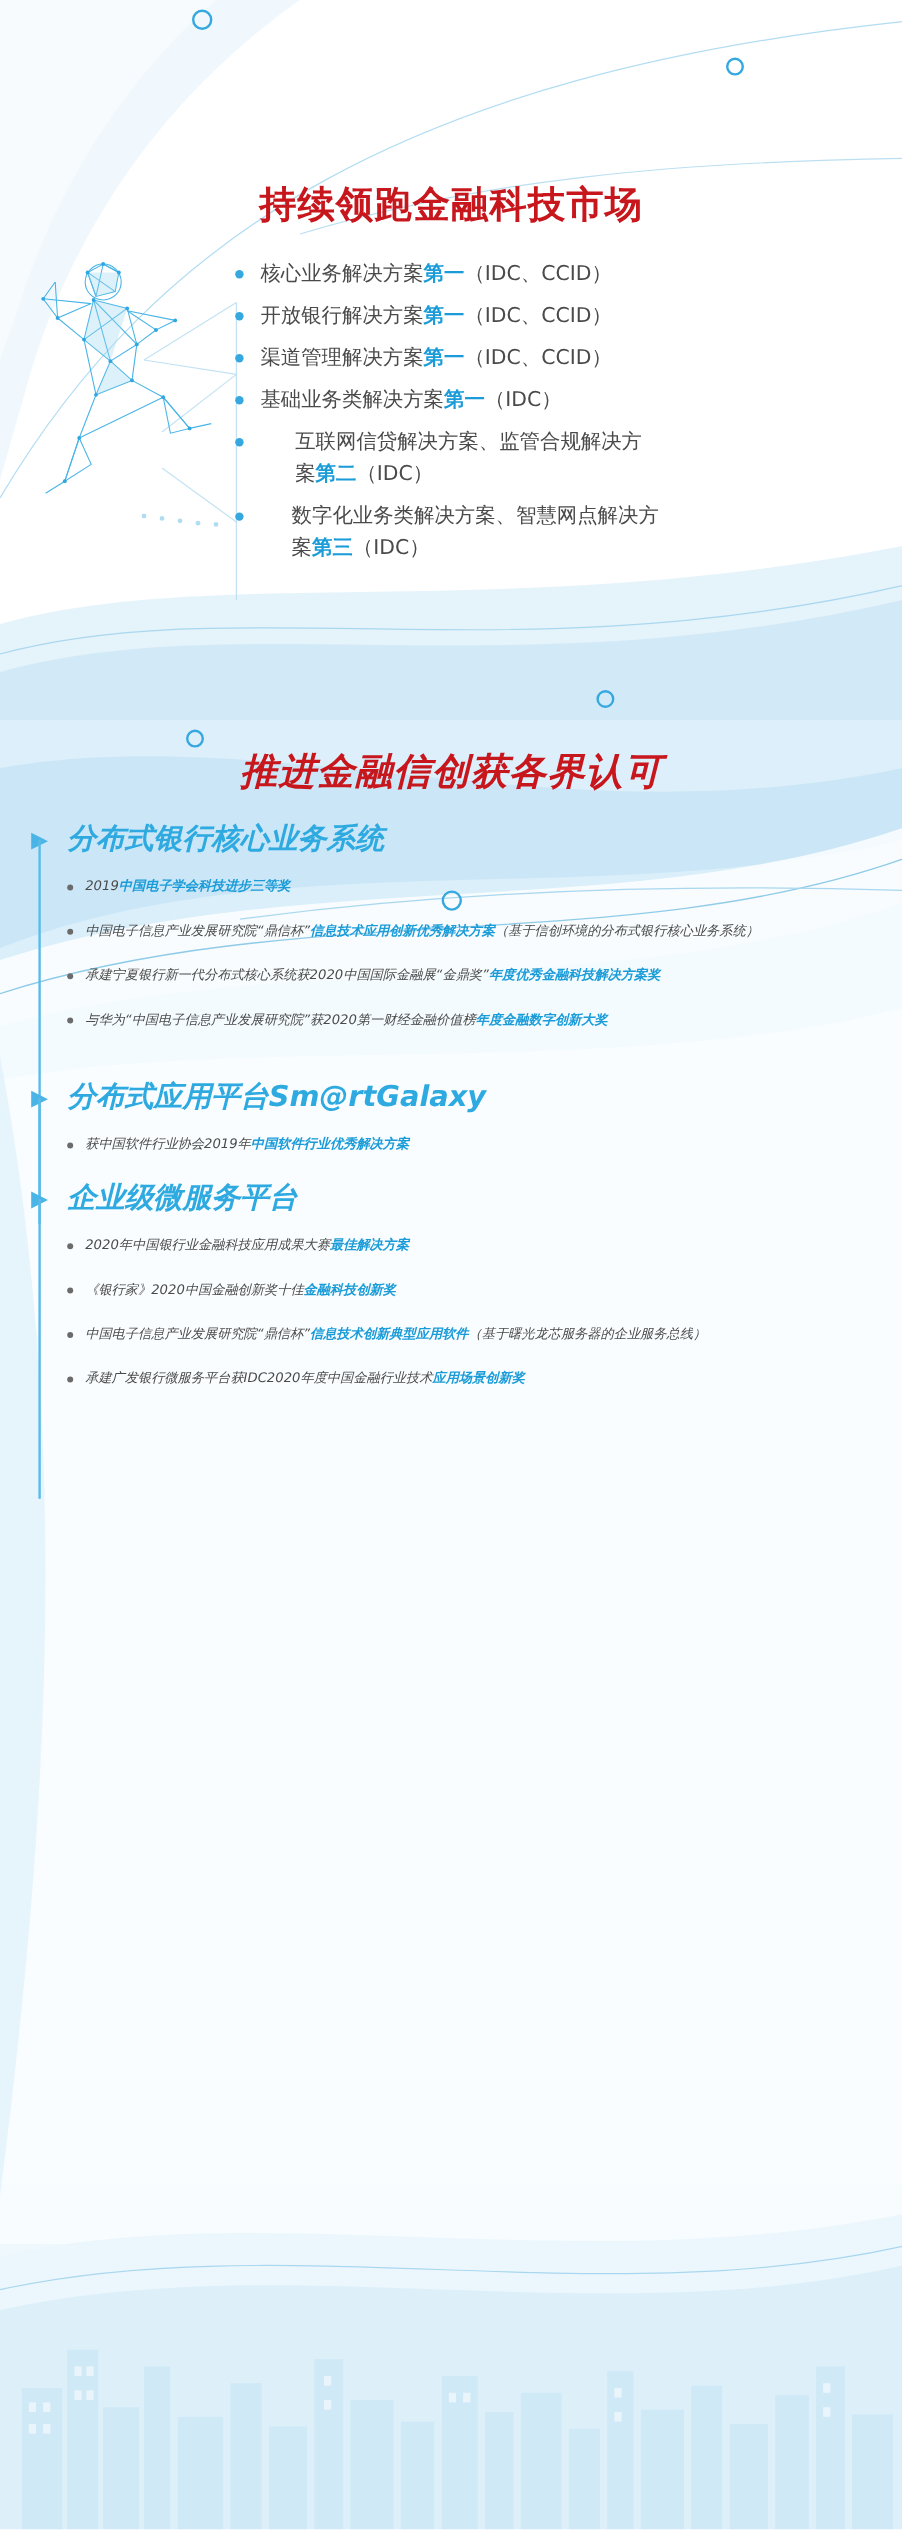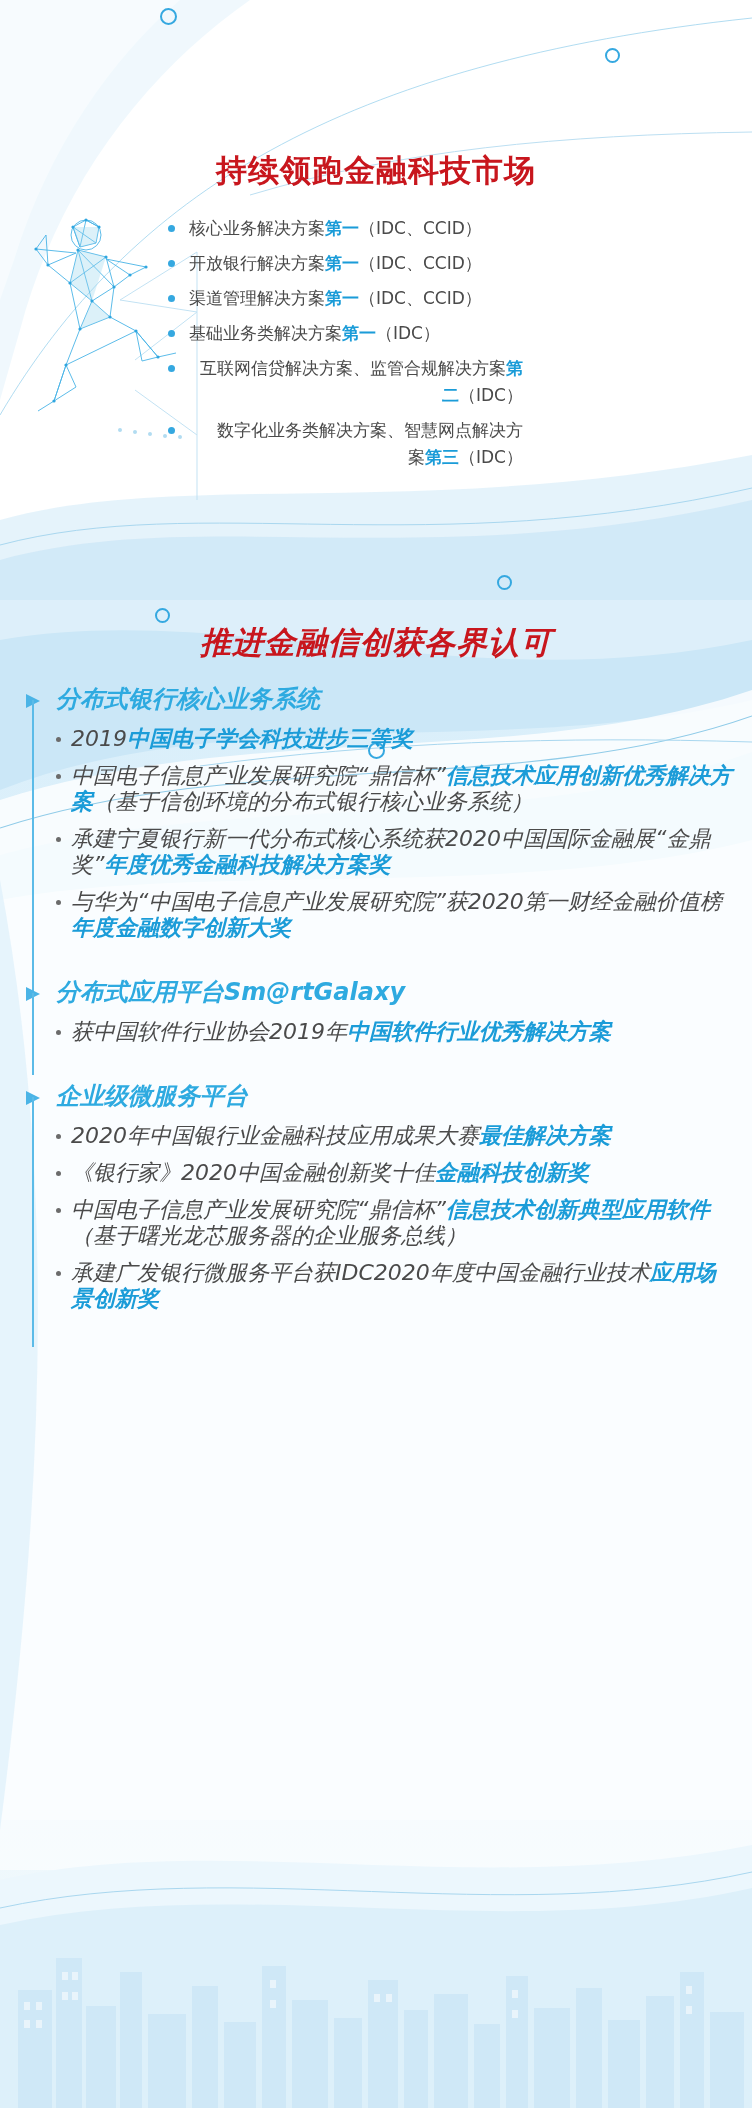--- a/index.html
+++ b/index.html
@@ -17,21 +17,21 @@
 
   
   .sec1{position:absolute;left:0;top:0;width:752px;height:600px;}
   .title1{
     position:absolute;left:0;top:150px;width:752px;text-align:center;
     color:#c8161d;font-size:31px;font-weight:bold;letter-spacing:1px;
     font-family:"DejaVu Sans","Liberation Sans",sans-serif;
   }
   .runner{position:absolute;left:18px;top:205px;width:175px;height:215px;}
 
-  .list1{position:absolute;left:168px;top:215px;width:545px;text-align:right;}
+  .list1{position:absolute;left:196px;top:215px;width:545px;}
   .li1{display:flex;align-items:flex-start;margin-bottom:8px;}
   .li1 .dot{
     width:7px;height:7px;border-radius:50%;background:#35a8e0;
     margin:10px 14px 0 0;flex:none;
   }
   .li1 .txt{
     font-size:17px;line-height:27px;color:#4a4a4a;
     font-family:"DejaVu Sans","Liberation Sans",sans-serif;
   }
   .rank{color:#1b9cd8;font-weight:bold;}
@@ -56,21 +56,21 @@
     font-family:"DejaVu Sans","Liberation Sans",sans-serif;
     margin:0 0 10px 0;
   }
   .gbullets{padding:0;margin:0;}
   .li2{display:flex;align-items:flex-start;margin-bottom:11px;padding-right:18px;}
   .li2 .dot2{
     width:5px;height:5px;border-radius:50%;background:#6b6b6b;
     margin:11px 10px 0 0;flex:none;
   }
   .li2 .txt2{
-    font-size:22px;line-height:26px;color:#4a4a4a;
+    font-size:11px;line-height:26px;color:#4a4a4a;
     font-family:"DejaVu Sans","Liberation Sans",sans-serif;
   }
   .hl{color:#1b9cd8;font-weight:bold;}
 </style>
 </head>
 <body>
 
 <div class="page">
 
   <svg class="bg-svg" viewBox="0 0 752 2108">
@@ -250,21 +250,21 @@
         <span class="txt"><span>开放银行解决方案</span><span class="rank">第一</span><span>（IDC、CCID）</span></span>
       </div>
       <div class="li1">
         <span class="dot"></span>
         <span class="txt"><span>渠道管理解决方案</span><span class="rank">第一</span><span>（IDC、CCID）</span></span>
       </div>
       <div class="li1">
         <span class="dot"></span>
         <span class="txt"><span>基础业务类解决方案</span><span class="rank">第一</span><span>（IDC）</span></span>
       </div>
-      <div class="li1" style="padding-right:190px;">
+      <div class="li1" style="padding-right:190px;gap:29px;">
         <span class="dot"></span>
         <span class="txt"><span>互联网信贷解决方案、监管合规解决方案</span><span class="rank">第二</span><span>（IDC）</span></span>
       </div>
       <div class="li1" style="padding-right:190px;gap:26px;">
         <span class="dot"></span>
         <span class="txt"><span>数字化业务类解决方案、智慧网点解决方案</span><span class="rank">第三</span><span>（IDC）</span></span>
       </div>
     </div>
   </div>
 
@@ -291,21 +291,21 @@
             <span class="dot2"></span>
             <span class="txt2"><span>承建宁夏银行新一代分布式核心系统获2020中国国际金融展“金鼎奖”</span><span class="hl">年度优秀金融科技解决方案奖</span></span>
           </div>
           <div class="li2">
             <span class="dot2"></span>
             <span class="txt2"><span>与华为“中国电子信息产业发展研究院”获2020第一财经金融价值榜</span><span class="hl">年度金融数字创新大奖</span></span>
           </div>
         </div>
       </div>
 
-      <div class="group" style="margin-bottom:34px;">
+      <div class="group" style="margin-bottom:14px;">
         <span class="arrow"></span>
         <span class="vline" style="height:82px;"></span>
         <div class="ghead">分布式应用平台Sm@rtGalaxy</div>
         <div class="gbullets">
           <div class="li2">
             <span class="dot2"></span>
             <span class="txt2"><span>获中国软件行业协会2019年</span><span class="hl">中国软件行业优秀解决方案</span></span>
           </div>
         </div>
       </div>

